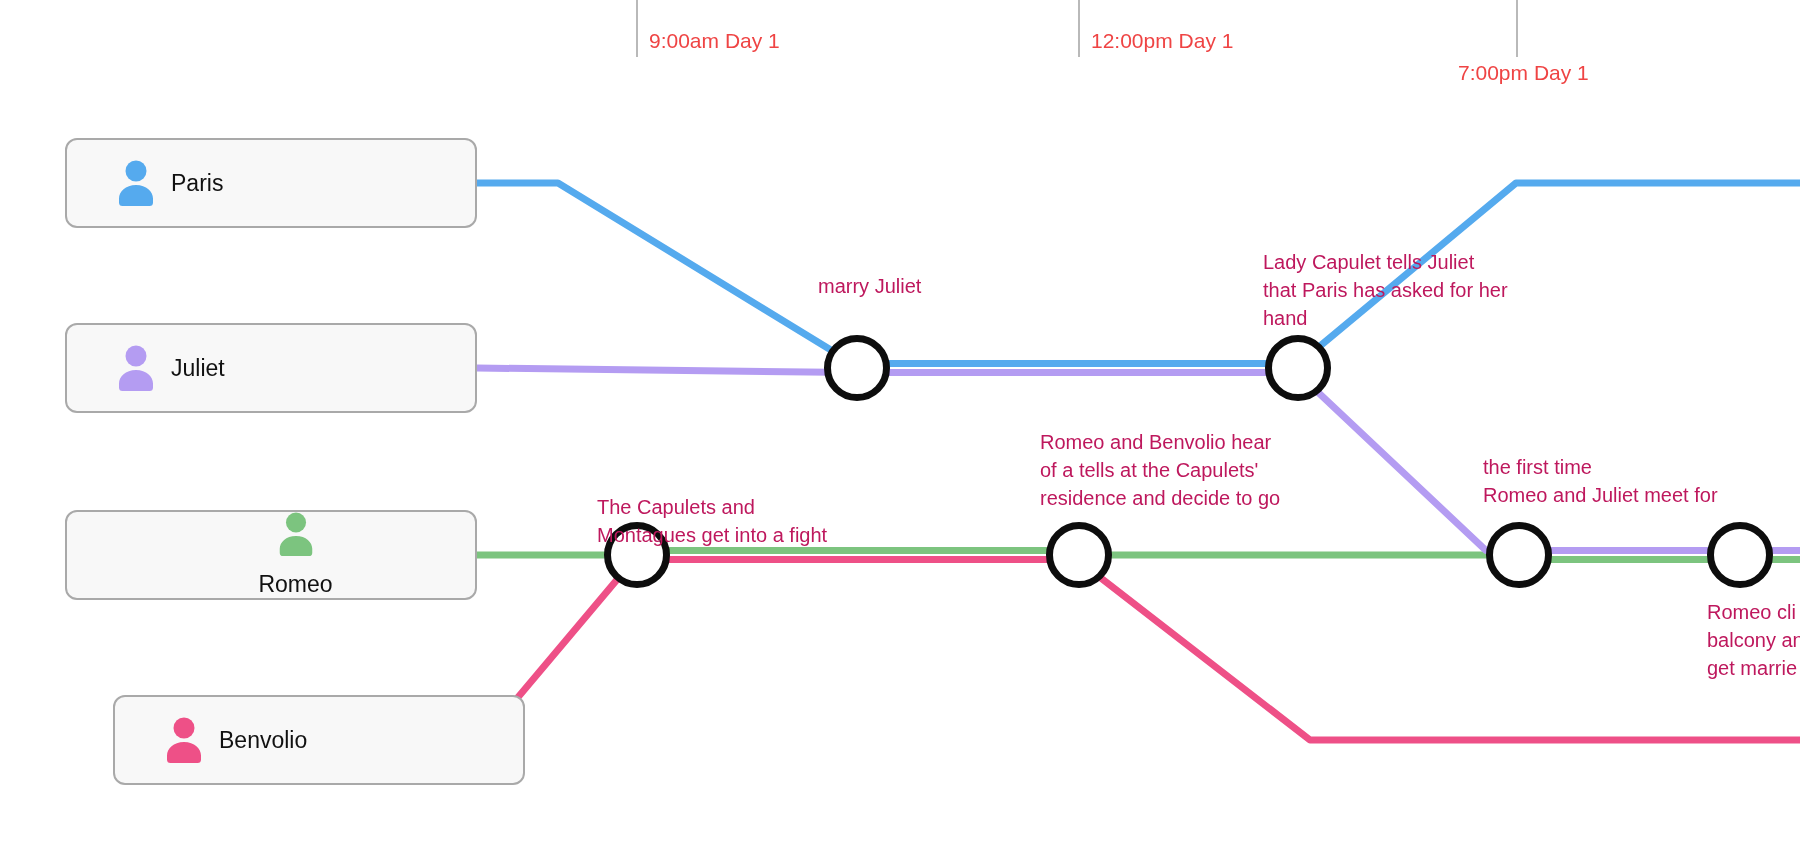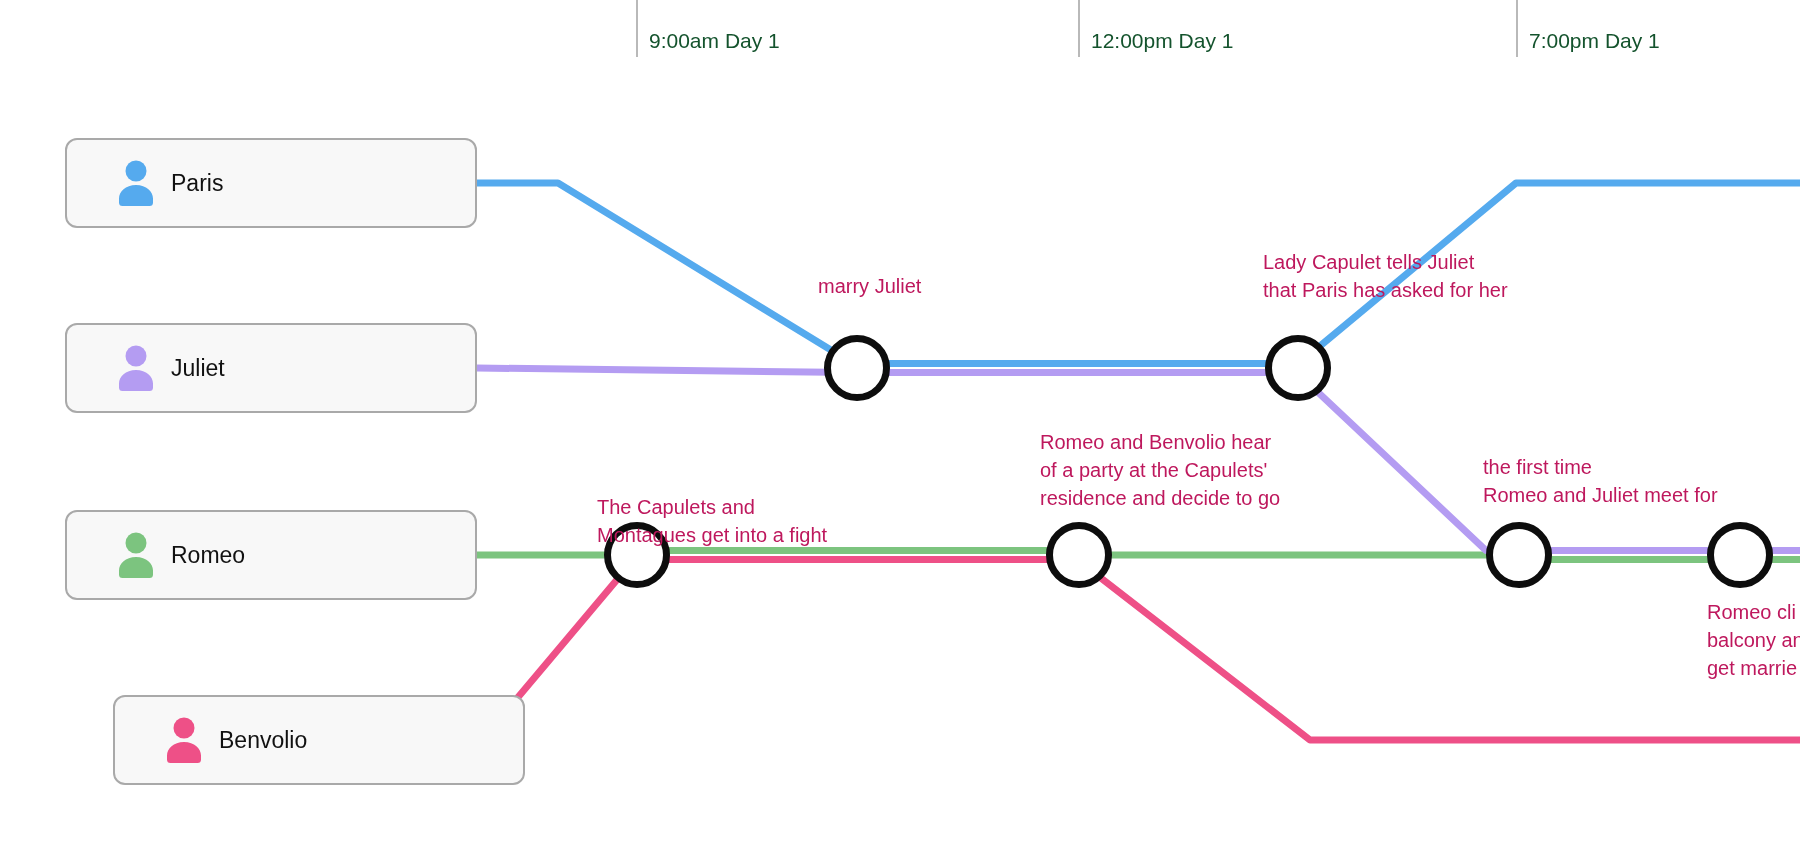--- a/index.html
+++ b/index.html
@@ -5,21 +5,21 @@
   html,body{margin:0;padding:0}
   body{
     width:1800px;height:868px;overflow:hidden;position:relative;
     background:#ffffff;
     font-family:"Liberation Sans","DejaVu Sans",sans-serif;
   }
   .layer{position:absolute;left:0;top:0;width:1800px;height:868px}
   svg.layer{overflow:visible}
 
   .tick-label{
-    position:absolute;top:29px;font-size:21px;color:#14532d;white-space:nowrap;
+    position:absolute;top:29px;font-size:21px;color:#ef4444;white-space:nowrap;
   }
   .event-label{
     position:absolute;font-size:20px;line-height:28px;color:#be185d;white-space:nowrap;
   }
   .event-label div{height:28px}
 
   .card{
     position:absolute;left:65px;width:412px;height:90px;box-sizing:border-box;
     background:#f8f8f8;border:2px solid #a9a9a9;border-radius:12px;
     display:flex;align-items:center;gap:15px;padding-left:49px;cursor:pointer;
@@ -47,37 +47,38 @@
       <circle cx="637" cy="555" r="29.5" fill="#ffffff" stroke="#0d0d0d" stroke-width="7"></circle>
       <circle cx="1079" cy="555" r="29.5" fill="#ffffff" stroke="#0d0d0d" stroke-width="7"></circle>
       <circle cx="1519" cy="555" r="29.5" fill="#ffffff" stroke="#0d0d0d" stroke-width="7"></circle>
       <circle cx="1740" cy="555" r="29.5" fill="#ffffff" stroke="#0d0d0d" stroke-width="7"></circle>
     </g>
 </svg>
 
 <div class="layer" id="tick-labels">
     <div class="tick-label" style="left: 649px;">9:00am Day 1</div>
     <div class="tick-label" style="left: 1091px;">12:00pm Day 1</div>
-    <div class="tick-label" style="left: 1529px;">7:00pm Day 1</div>
+    <div class="tick-label" style="left: 1458px; margin-top: 32px;">7:00pm Day 1</div>
   </div>
 <div class="layer" id="event-labels">
     <div class="event-label" style="left: 818px; top: 272px;">
       <div>marry Juliet</div>
     </div>
     <div class="event-label" style="left: 1263px; top: 248px;">
       <div>Lady Capulet tells Juliet</div>
       <div>that Paris has asked for her</div>
+      <div>hand</div>
     </div>
     <div class="event-label" style="left: 597px; top: 457px; margin-top: 36px;">
       <div>The Capulets and</div>
       <div>Montagues get into a fight</div>
     </div>
     <div class="event-label" style="left: 1040px; top: 428px;">
       <div>Romeo and Benvolio hear</div>
-      <div>of a party at the Capulets'</div>
+      <div>of a tells at the Capulets'</div>
       <div>residence and decide to go</div>
     </div>
     <div class="event-label" style="left: 1483px; top: 453px;">
       <div>the first time</div>
       <div>Romeo and Juliet meet for</div>
     </div>
     <div class="event-label" style="left: 1707px; top: 598px;">
       <div>Romeo cli</div>
       <div>balcony an</div>
       <div>get marrie</div>
@@ -91,21 +92,21 @@
       </svg>
       <span class="name">Paris</span>
     </div>
     <div class="card" style="top: 323px; left: 65px; width: 412px; height: 90px;">
       <svg width="40" height="46" viewBox="0 0 40 46">
         <circle cx="20" cy="11" r="10.5" fill="#b49cf2"></circle>
         <path d="M20 25 C 9.5 25 3 31.5 3 38.5 L 3 42.5 A 3.5 3.5 0 0 0 6.5 46 L 33.5 46 A 3.5 3.5 0 0 0 37 42.5 L 37 38.5 C 37 31.5 30.5 25 20 25 Z" fill="#b49cf2"></path>
       </svg>
       <span class="name">Juliet</span>
     </div>
-    <div class="card" style="top: 510px; left: 65px; width: 412px; height: 90px;">
+    <div class="card" style="top: 510px; left: 65px; width: 412px; height: 90px; flex-direction: column;">
       <svg width="40" height="46" viewBox="0 0 40 46">
         <circle cx="20" cy="11" r="10.5" fill="#7cc47f"></circle>
         <path d="M20 25 C 9.5 25 3 31.5 3 38.5 L 3 42.5 A 3.5 3.5 0 0 0 6.5 46 L 33.5 46 A 3.5 3.5 0 0 0 37 42.5 L 37 38.5 C 37 31.5 30.5 25 20 25 Z" fill="#7cc47f"></path>
       </svg>
       <span class="name">Romeo</span>
     </div>
     <div class="card" style="top: 695px; left: 65px; width: 412px; height: 90px; margin-left: 48px;">
       <svg width="40" height="46" viewBox="0 0 40 46">
         <circle cx="20" cy="11" r="10.5" fill="#ee5087"></circle>
         <path d="M20 25 C 9.5 25 3 31.5 3 38.5 L 3 42.5 A 3.5 3.5 0 0 0 6.5 46 L 33.5 46 A 3.5 3.5 0 0 0 37 42.5 L 37 38.5 C 37 31.5 30.5 25 20 25 Z" fill="#ee5087"></path>

